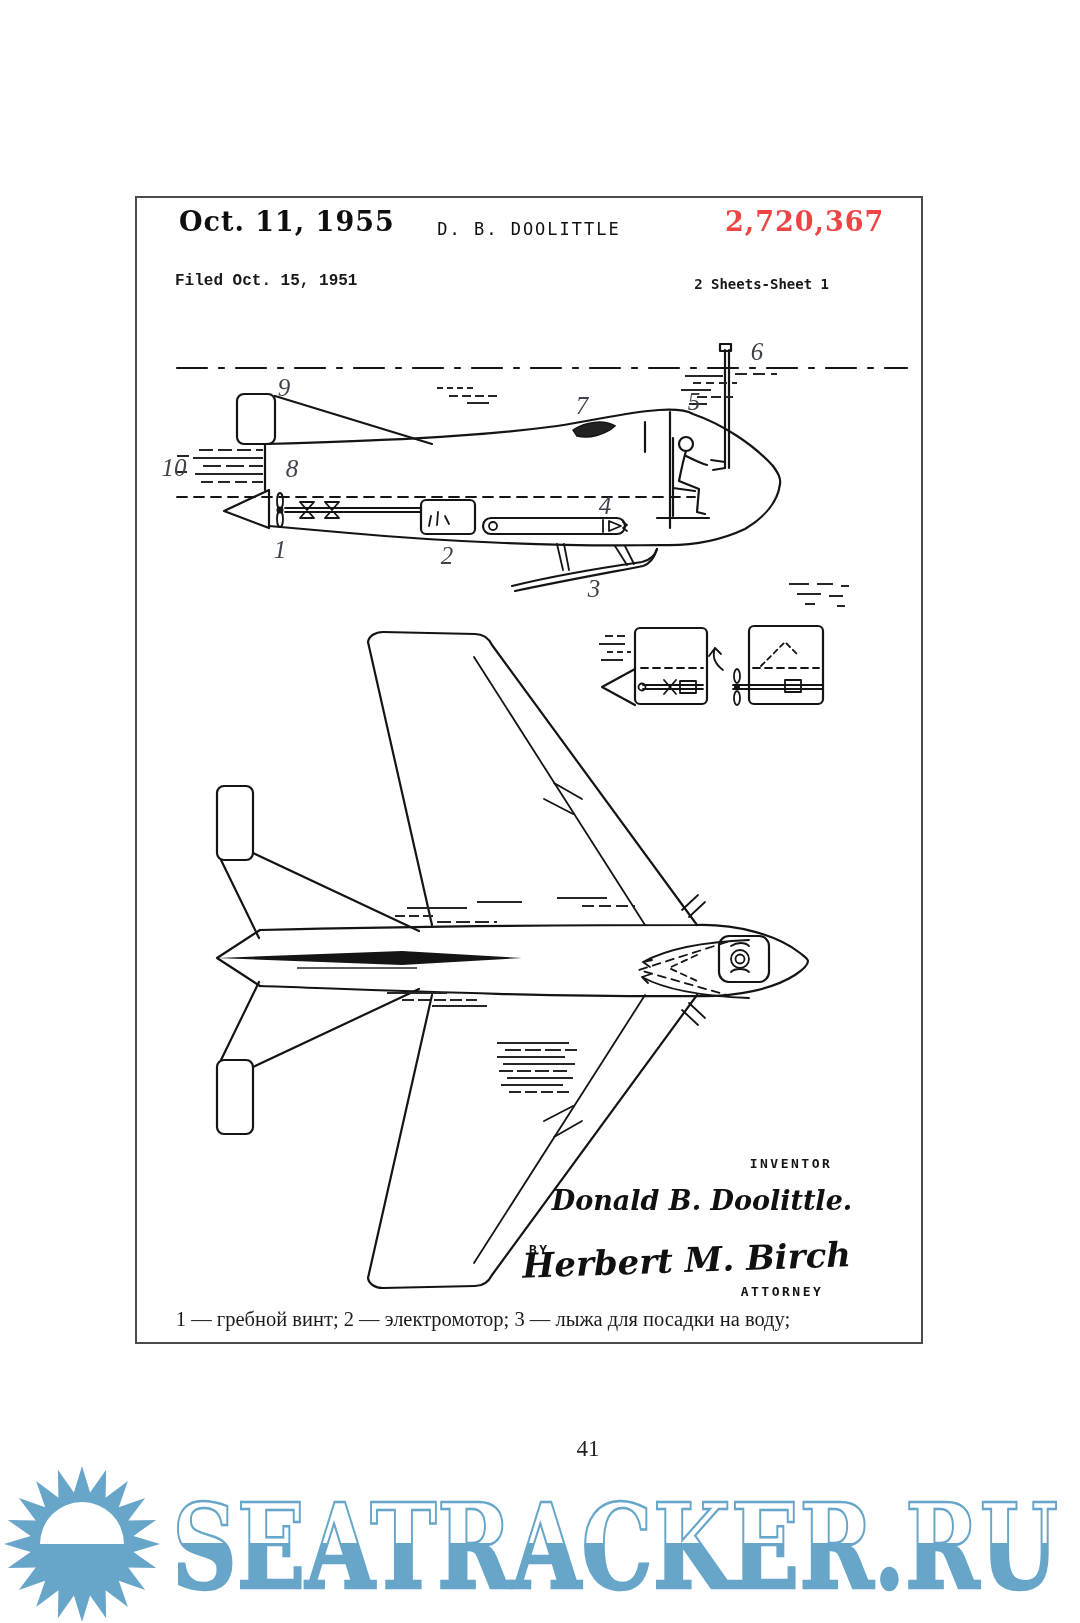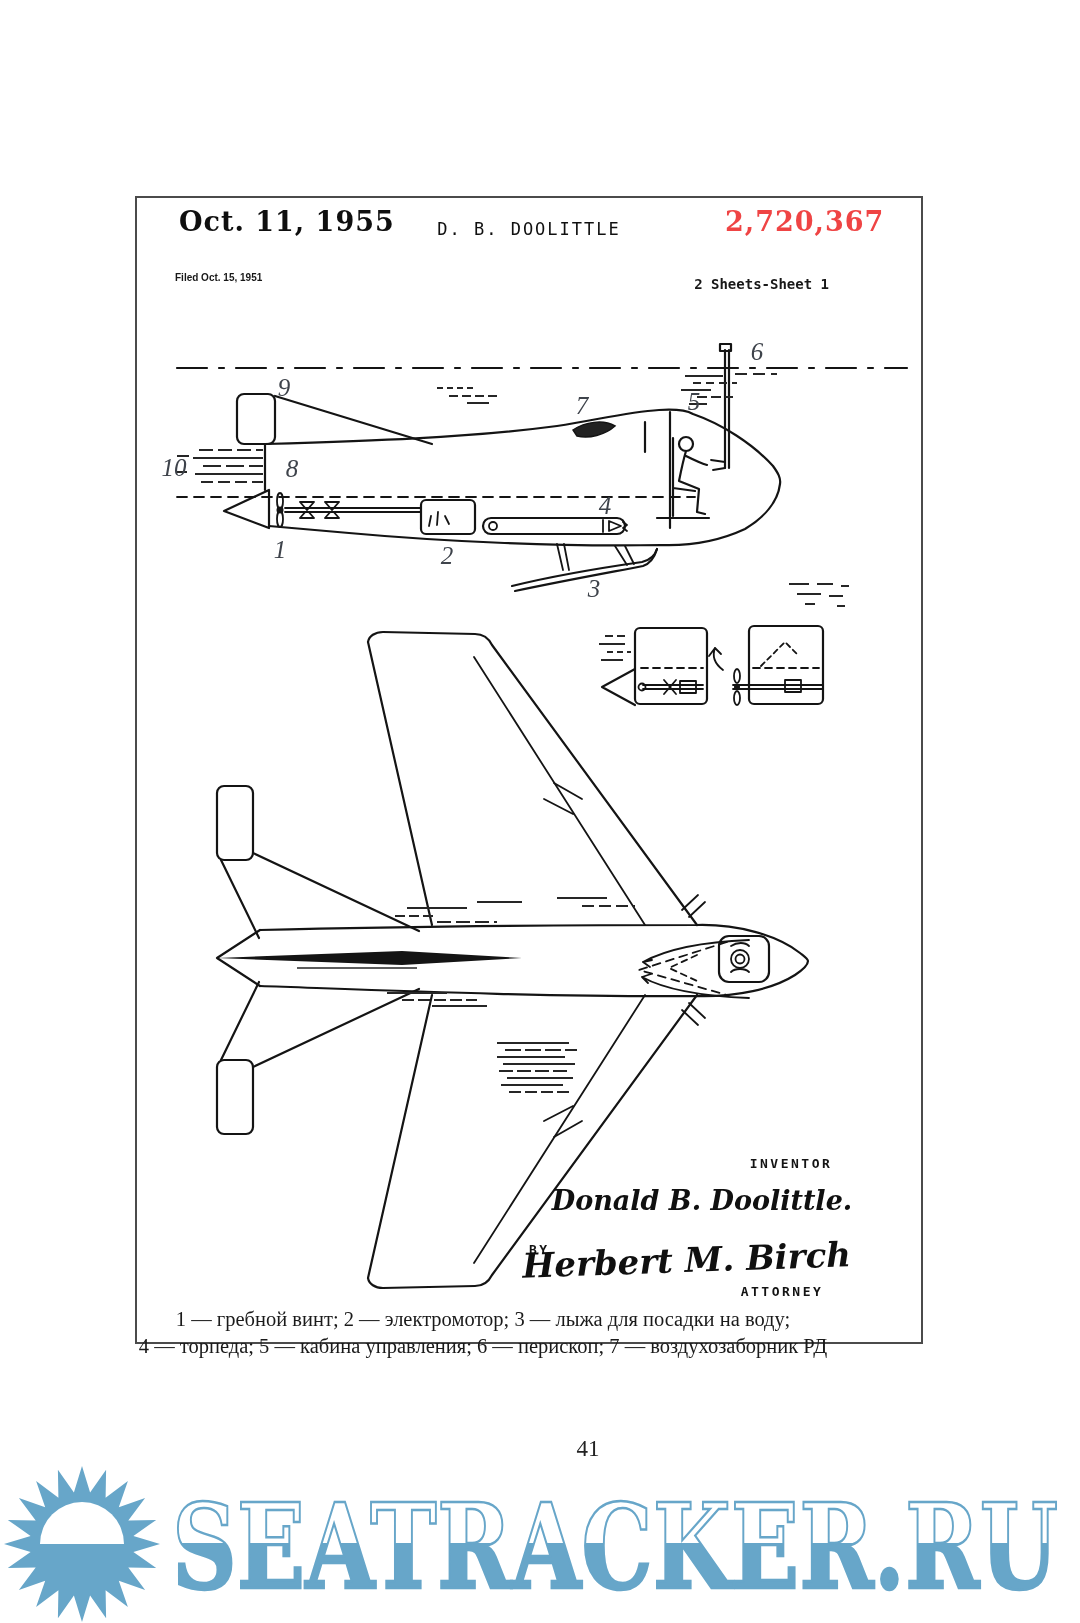--- a/index.html
+++ b/index.html
@@ -9,21 +9,21 @@
   }
   .frame{
     position:absolute;left:135px;top:148px;width:788px;height:1148px;
     border:2px solid #4b4b4b;background:#fff;box-sizing:border-box;margin-top:48px;
   }
   .abs{position:absolute;}
   .hdr-date{left:42px;top:8px;font-family:"DejaVu Serif",serif;font-weight:bold;font-size:27px;letter-spacing:1px;color:#0f0f0f;}
   .hdr-name{left:0;right:0;top:21px;text-align:center;font-family:"DejaVu Sans Mono",monospace;font-weight:normal;font-size:17px;letter-spacing:2px;color:#101010;}
   .hdr-num{left:588px;top:8px;font-family:"DejaVu Serif",serif;font-weight:bold;font-size:27px;letter-spacing:1px;color:#ef4444;}
   .hdr-title{left:0;right:0;top:52px;text-align:center;font-family:"DejaVu Sans Mono",monospace;font-weight:bold;font-size:13.5px;letter-spacing:0px;color:#181818;}
-  .hdr-filed{left:38px;top:74px;font-family:Liberation Sans, sans-serif;font-weight:bold;font-size:10px;color:#181818;}
+  .hdr-filed{left:38px;top:74px;font-family:Liberation Mono, monospace;font-weight:bold;font-size:16px;color:#181818;}
   .hdr-sheet{right:92px;top:78px;font-family:"DejaVu Sans Mono",monospace;font-weight:bold;font-size:14px;color:#181818;}
   .caption{
     position:absolute;left:0;width:966px;top:1306px;text-align:center;
     font-size:20.5px;line-height:27px;color:#1a1a1a;
   }
   .pagenum{
     position:absolute;left:0;width:1080px;top:1436px;text-align:center;
     font-size:23px;color:#222;padding-left:48px;
   }
   svg text.figlabel{
@@ -226,21 +226,20 @@
       <text class="sig-script" x="565" y="1012" text-anchor="middle" font-size="27">Donald B. Doolittle.</text>
       <text class="sig-caps" x="392" y="1056" font-size="12">BY</text>
       <text class="sig-script" x="550" y="1074" text-anchor="middle" font-size="34" transform="rotate(-2 550 1074)">Herbert M. Birch</text>
       <text class="sig-caps" x="645" y="1098" text-anchor="middle">ATTORNEY</text>
     </g>
   </svg>
 </div>
 
 <div class="caption">
   <div>1 — гребной винт; 2 — электромотор; 3 — лыжа для посадки на воду;</div>
-  <div>4 — торпеда; 5 — кабина управления; 6 — перископ; 7 — воздухозаборник РД</div>
 </div>
 
 <div class="pagenum">41</div>
 
 <svg class="abs" style="left:0;top:1460px;" width="1080" height="163" viewBox="0 0 1080 163">
   <defs>
     <linearGradient id="wm-grad" gradientUnits="userSpaceOnUse" x1="0" y1="42" x2="0" y2="128">
       <stop offset="0" stop-color="#ffffff"></stop>
       <stop offset="0.475" stop-color="#ffffff"></stop>
       <stop offset="0.475" stop-color="#67a6c9"></stop>

